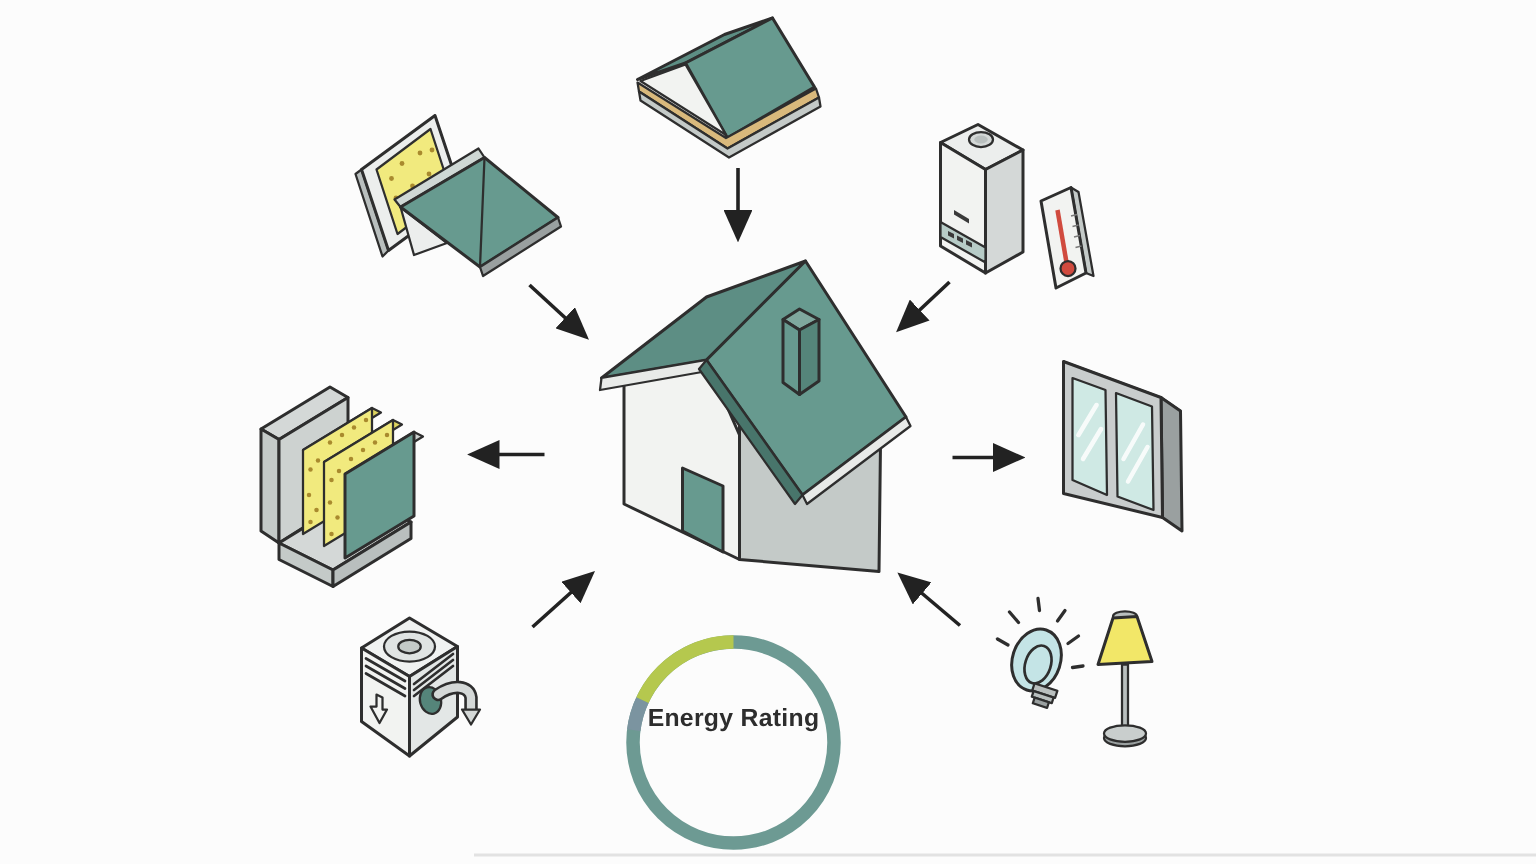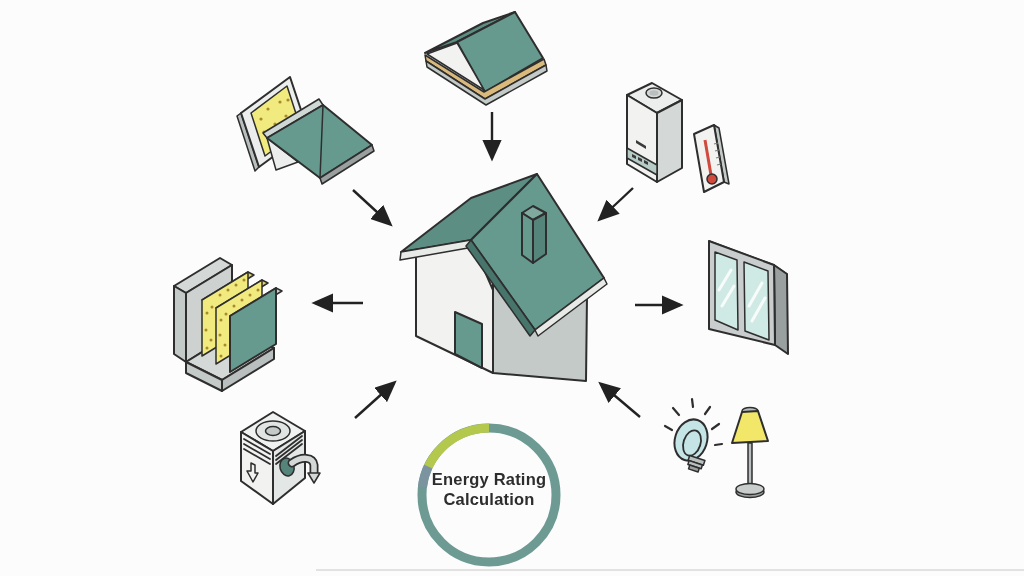--- a/index.html
+++ b/index.html
@@ -250,17 +250,16 @@
 
     <g>
       <circle cx="489" cy="495" r="67" fill="none" stroke="var(--ring-teal)" stroke-width="9"></circle>
       <path d="M 422.5,486.8 A 67 67 0 0 1 428.3,466.7" fill="none" stroke="var(--ring-blue)" stroke-width="9"></path>
       <path d="M 428.3,466.7 A 67 67 0 0 1 489,428" fill="none" stroke="var(--ring-yellow)" stroke-width="9"></path>
     </g>
   </svg>
 
   <div class="badge-text">
     <div>Energy Rating</div>
-    <div>Calculation</div>
   </div>
 
   <div class="bottom-line"></div>
 </div>
 
 </body></html>

